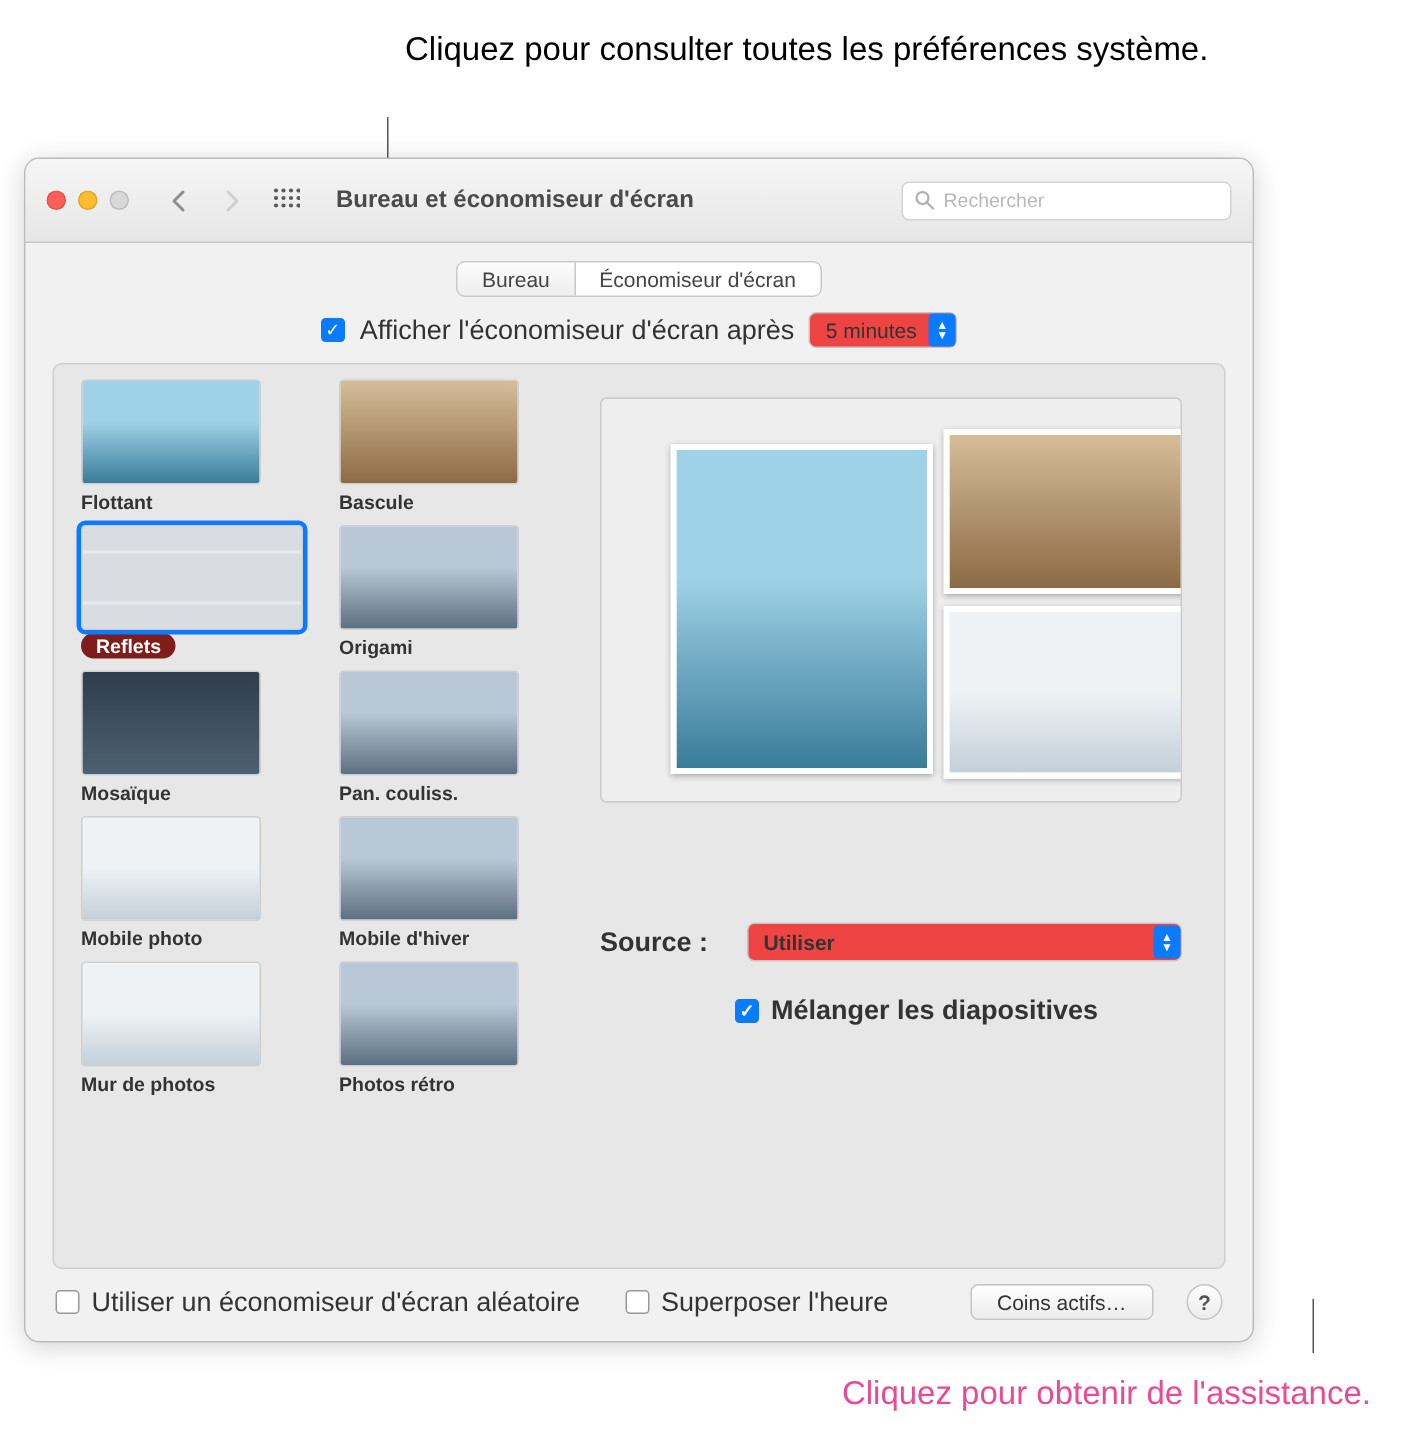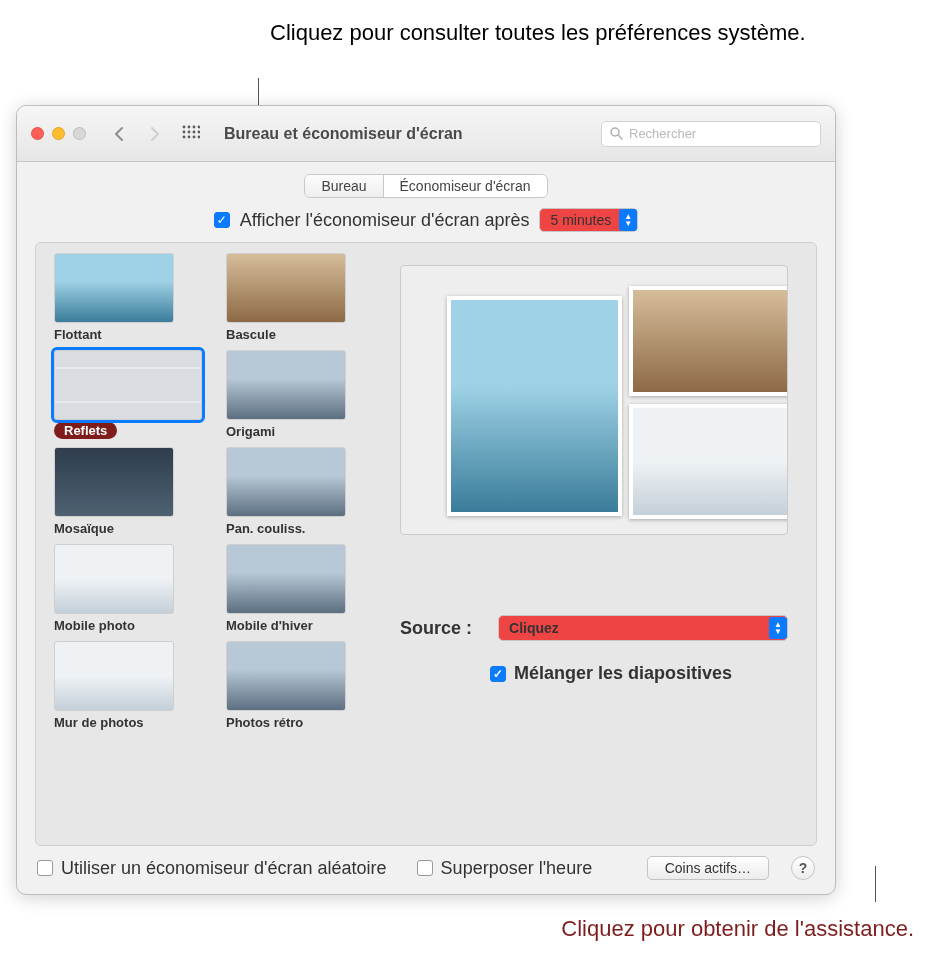--- a/index.html
+++ b/index.html
@@ -26,21 +26,21 @@
       left: 258px;
       width: 1px;
       height: 43px;
       background: #555;
     }
     .callout-bottom {
       position: absolute;
       bottom: 18px;
       right: 20px;
       font-size: 22px;
-      color: #7f1d1d;
+      color: #ec4899;
       text-align: right;
     }
     .callout-line-bottom {
       position: absolute;
       bottom: 58px;
       right: 58px;
       width: 1px;
       height: 36px;
       background: #555;
     }
@@ -368,21 +368,21 @@
       <div class="preview-pane">
         <div class="monitor">
           <div class="collage art-sea" style="left:46px; top:30px; width:175px; height:220px;"></div>
           <div class="collage art-rock" style="left:228px; top:20px; width:210px; height:110px;"></div>
           <div class="collage art-cloud" style="left:228px; top:138px; width:210px; height:115px;"></div>
         </div>
 
         <div class="source-row">
           <span class="label">Source :</span>
           <div class="popup" style="height:26px">
-            <span>Cliquez</span>
+            <span>Utiliser</span>
             <div class="arrows">
                 <span>▲</span>
                 <span>▼</span>
               </div>
           </div>
         </div>
 
         <div class="mix-row">
           <div class="checkbox checked">
             <span class="checkmark">✓</span>

